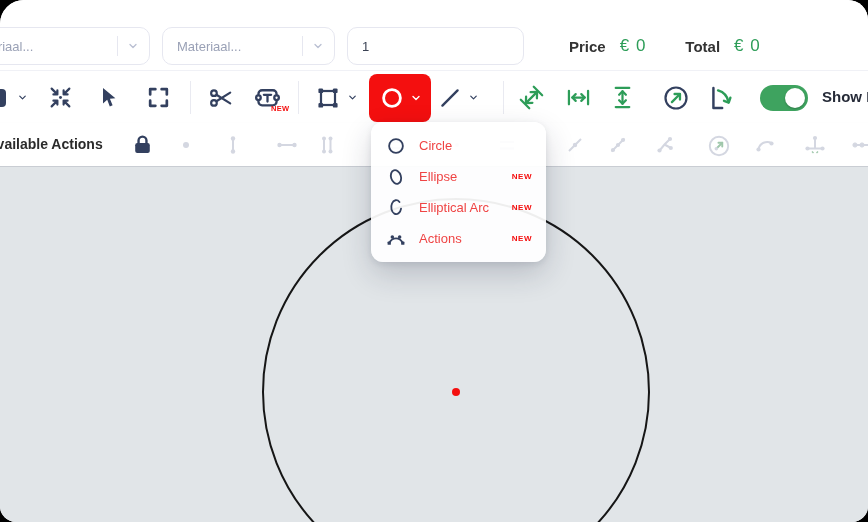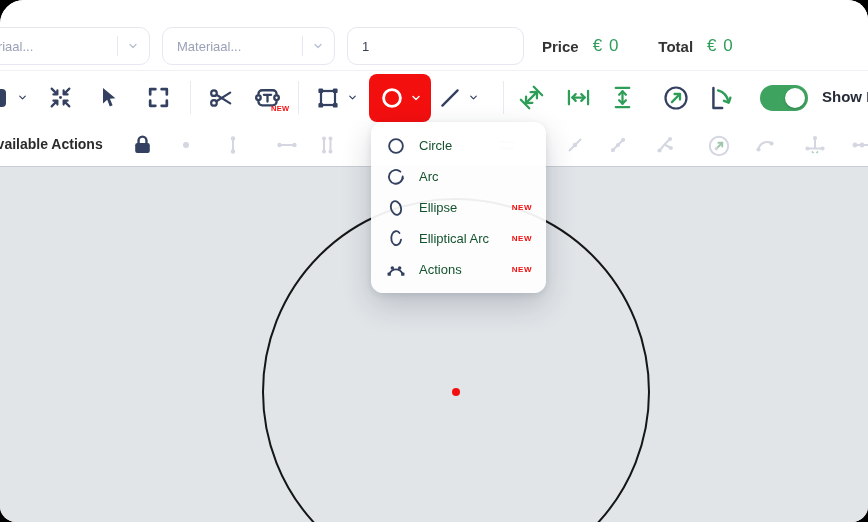--- a/index.html
+++ b/index.html
@@ -16,21 +16,21 @@
     border:1px solid #e6e7f0; border-radius:10px;
     display:flex; align-items:center; padding:0 10px 0 14px;
   }
   .sel-text { flex:1; font-size:13px; color:#9aa1b6; white-space:nowrap; overflow:hidden; }
   .sel-sep { width:1px; height:20px; background:#e6e7f0; margin:0 9px; }
   .inputbox {
     position:absolute; top:27px; height:38px; background:#fff;
     border:1px solid #e6e7f0; border-radius:10px;
     display:flex; align-items:center; padding:0 14px; font-size:13px; color:#3a4254;
   }
-  .price-group { position:absolute; left:542px; top:27px; height:38px; display:flex; align-items:center; }
+  .price-group { position:absolute; left:569px; top:27px; height:38px; display:flex; align-items:center; }
   .plabel {
     font-size:15px; font-weight:800; color:#333;
     text-shadow:0 1px 0 #fff, 0 0 6px rgba(255,255,255,.9);
   }
   .pmoney { font-size:17px; color:#2d9d58; margin-left:14px; letter-spacing:1px; }
   .gap28 { margin-left:39px; }
   
   .toolbar1 {
     position:absolute; top:70px; left:0; width:100%; height:53px; background:#fff;
     border-top:1px solid #f0f1f6;
@@ -65,21 +65,21 @@
   .center-dot { position:absolute; width:8px; height:8px; border-radius:50%; }
   
   .dropdown {
     position:absolute; left:371px; top:122px; width:175px;
     background:rgba(255,255,255,0.93); border-radius:12px;
     box-shadow:0 12px 30px rgba(30,35,60,.20), 0 2px 6px rgba(30,35,60,.10);
     padding:8px 0; z-index:20;
   }
   .dd-item { height:31px; display:flex; align-items:center; padding:0 14px; gap:12px; cursor:pointer; }
   .dd-icon { width:22px; height:22px; flex:0 0 22px; display:flex; align-items:center; justify-content:center; }
-  .dd-label { flex:1; font-size:13px; color:#14532d; }
+  .dd-label { flex:1; font-size:13px; color:#ef4444; }
   .dd-new { font-size:8px; font-weight:800; color:#f40f0f; letter-spacing:.5px; }
   svg { display:block; }
 </style>
 </head>
 <body>
 
 <div class="app">
 
   <div class="topbar">
     <div class="selectbox" style="left:-46px; width:196px;">
@@ -418,29 +418,20 @@
   </div>
 
   <div class="dropdown">
     <div class="dd-item">
       <span class="dd-icon">
         <svg width="22" height="22" viewBox="0 0 24 24">
             <circle cx="12" cy="12" r="7.5" fill="none" stroke="#33405f" stroke-width="2"></circle>
           </svg>
       </span>
       <span class="dd-label">Circle</span>
-    </div>
-    <div class="dd-item">
-      <span class="dd-icon">
-        <svg width="22" height="22" viewBox="0 0 24 24">
-            <path d="M16.8 6.2 A 7.5 7.5 0 1 0 19.3 11.4" fill="none" stroke="#33405f" stroke-width="2" stroke-linecap="round"></path>
-            <circle cx="19.3" cy="13.6" r="1.2" fill="#33405f"></circle>
-          </svg>
-      </span>
-      <span class="dd-label">Arc</span>
     </div>
     <div class="dd-item">
       <span class="dd-icon">
         <svg width="22" height="22" viewBox="0 0 24 24">
             <ellipse cx="12" cy="12" rx="5.4" ry="7.6" transform="rotate(-18 12 12)" fill="none" stroke="#33405f" stroke-width="2"></ellipse>
           </svg>
       </span>
       <span class="dd-label">Ellipse</span>
       <span class="dd-new">NEW</span>
     </div>

